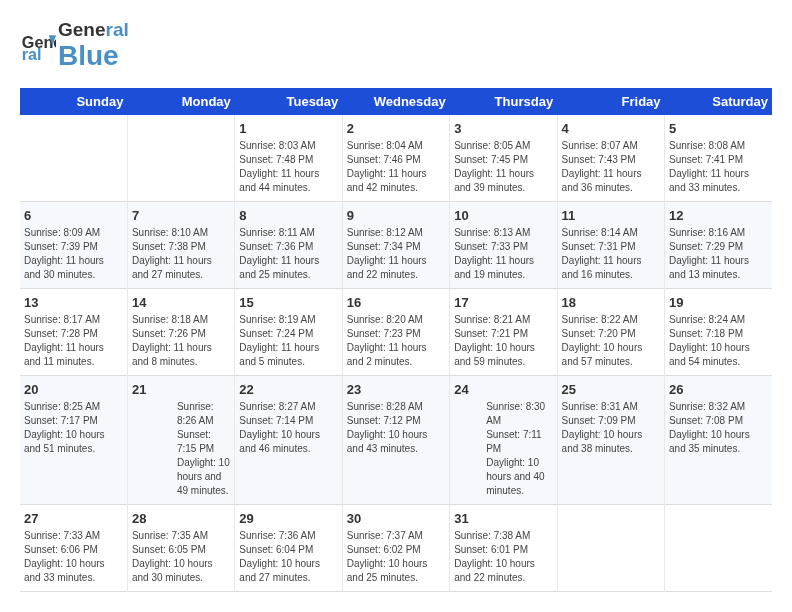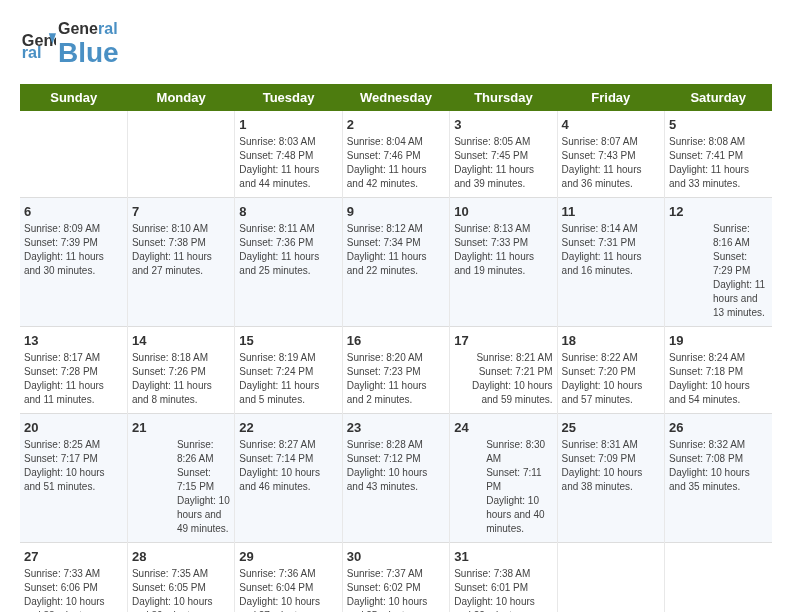--- a/index.html
+++ b/index.html
@@ -36,24 +36,24 @@
     .location {
       font-size: 15px;
       color: #555;
     }
     table {
       width: 100%;
       border-collapse: collapse;
       font-size: 11px;
     }
     thead th {
-      background-color: #4d7c0f;
+      background-color: #1d4ed8;
       color: #fff;
       padding: 6px 4px;
-      text-align: center;
+      text-align: right;
       font-size: 13px;
       font-weight: bold;
     }
     tbody tr {
       border-bottom: 1px solid #ddd;
     }
     tbody td {
       vertical-align: top;
       padding: 6px 4px;
       width: calc(100% / 7);
@@ -86,21 +86,21 @@
 <body>
 
 <div class="header">
   <div class="logo">
     <svg class="logo-icon" viewBox="0 0 40 40">
       <text x="2" y="22" font-size="18" font-weight="bold" fill="#333" font-family="Arial">Gene</text>
       <text x="2" y="36" font-size="18" font-weight="bold" fill="#4a90c4" font-family="Arial">ral</text>
       <polygon points="32,8 40,8 36,20" fill="#4a90c4"></polygon>
     </svg>
     <div>
-      <div style="font-size:16px;font-weight:bold;color:#333;line-height:1.1;">
+      <div style="font-size:19px;font-weight:bold;color:#333;line-height:1.1;">
         <span style="color:#333;">Gene</span><span style="color:#4a90c4;">ral</span>
       </div>
       <div style="font-size:28px;font-weight:bold;color:#4a90c4;line-height:1.1;">Blue</div>
     </div>
   </div>
   <div class="title-block">
     <div class="month-title"></div>
     <div class="location"></div>
   </div>
 </div>
@@ -184,21 +184,21 @@
 Daylight: 11 hours and 19 minutes.</div>
         </td>
         <td>
           <span class="day-num">11</span>
           <div class="day-info" style="white-space: pre-line;">Sunrise: 8:14 AM
 Sunset: 7:31 PM
 Daylight: 11 hours and 16 minutes.</div>
         </td>
         <td>
           <span class="day-num">12</span>
-          <div class="day-info" style="white-space: pre-line; margin-left: 44px;">Sunrise: 8:16 AM
+          <div class="day-info" style="white-space: pre-line;">Sunrise: 8:16 AM
 Sunset: 7:29 PM
 Daylight: 11 hours and 13 minutes.</div>
         </td>
       </tr>
       <tr>
         <td>
           <span class="day-num">13</span>
           <div class="day-info" style="white-space: pre-line;">Sunrise: 8:17 AM
 Sunset: 7:28 PM
 Daylight: 11 hours and 11 minutes.</div>
@@ -216,21 +216,21 @@
 Daylight: 11 hours and 5 minutes.</div>
         </td>
         <td>
           <span class="day-num">16</span>
           <div class="day-info" style="white-space: pre-line;">Sunrise: 8:20 AM
 Sunset: 7:23 PM
 Daylight: 11 hours and 2 minutes.</div>
         </td>
         <td>
           <span class="day-num">17</span>
-          <div class="day-info" style="white-space: pre-line; text-align: right;">Sunrise: 8:21 AM
+          <div class="day-info" style="white-space: pre-line;">Sunrise: 8:21 AM
 Sunset: 7:21 PM
 Daylight: 10 hours and 59 minutes.</div>
         </td>
         <td>
           <span class="day-num">18</span>
           <div class="day-info" style="white-space: pre-line;">Sunrise: 8:22 AM
 Sunset: 7:20 PM
 Daylight: 10 hours and 57 minutes.</div>
         </td>
         <td>

